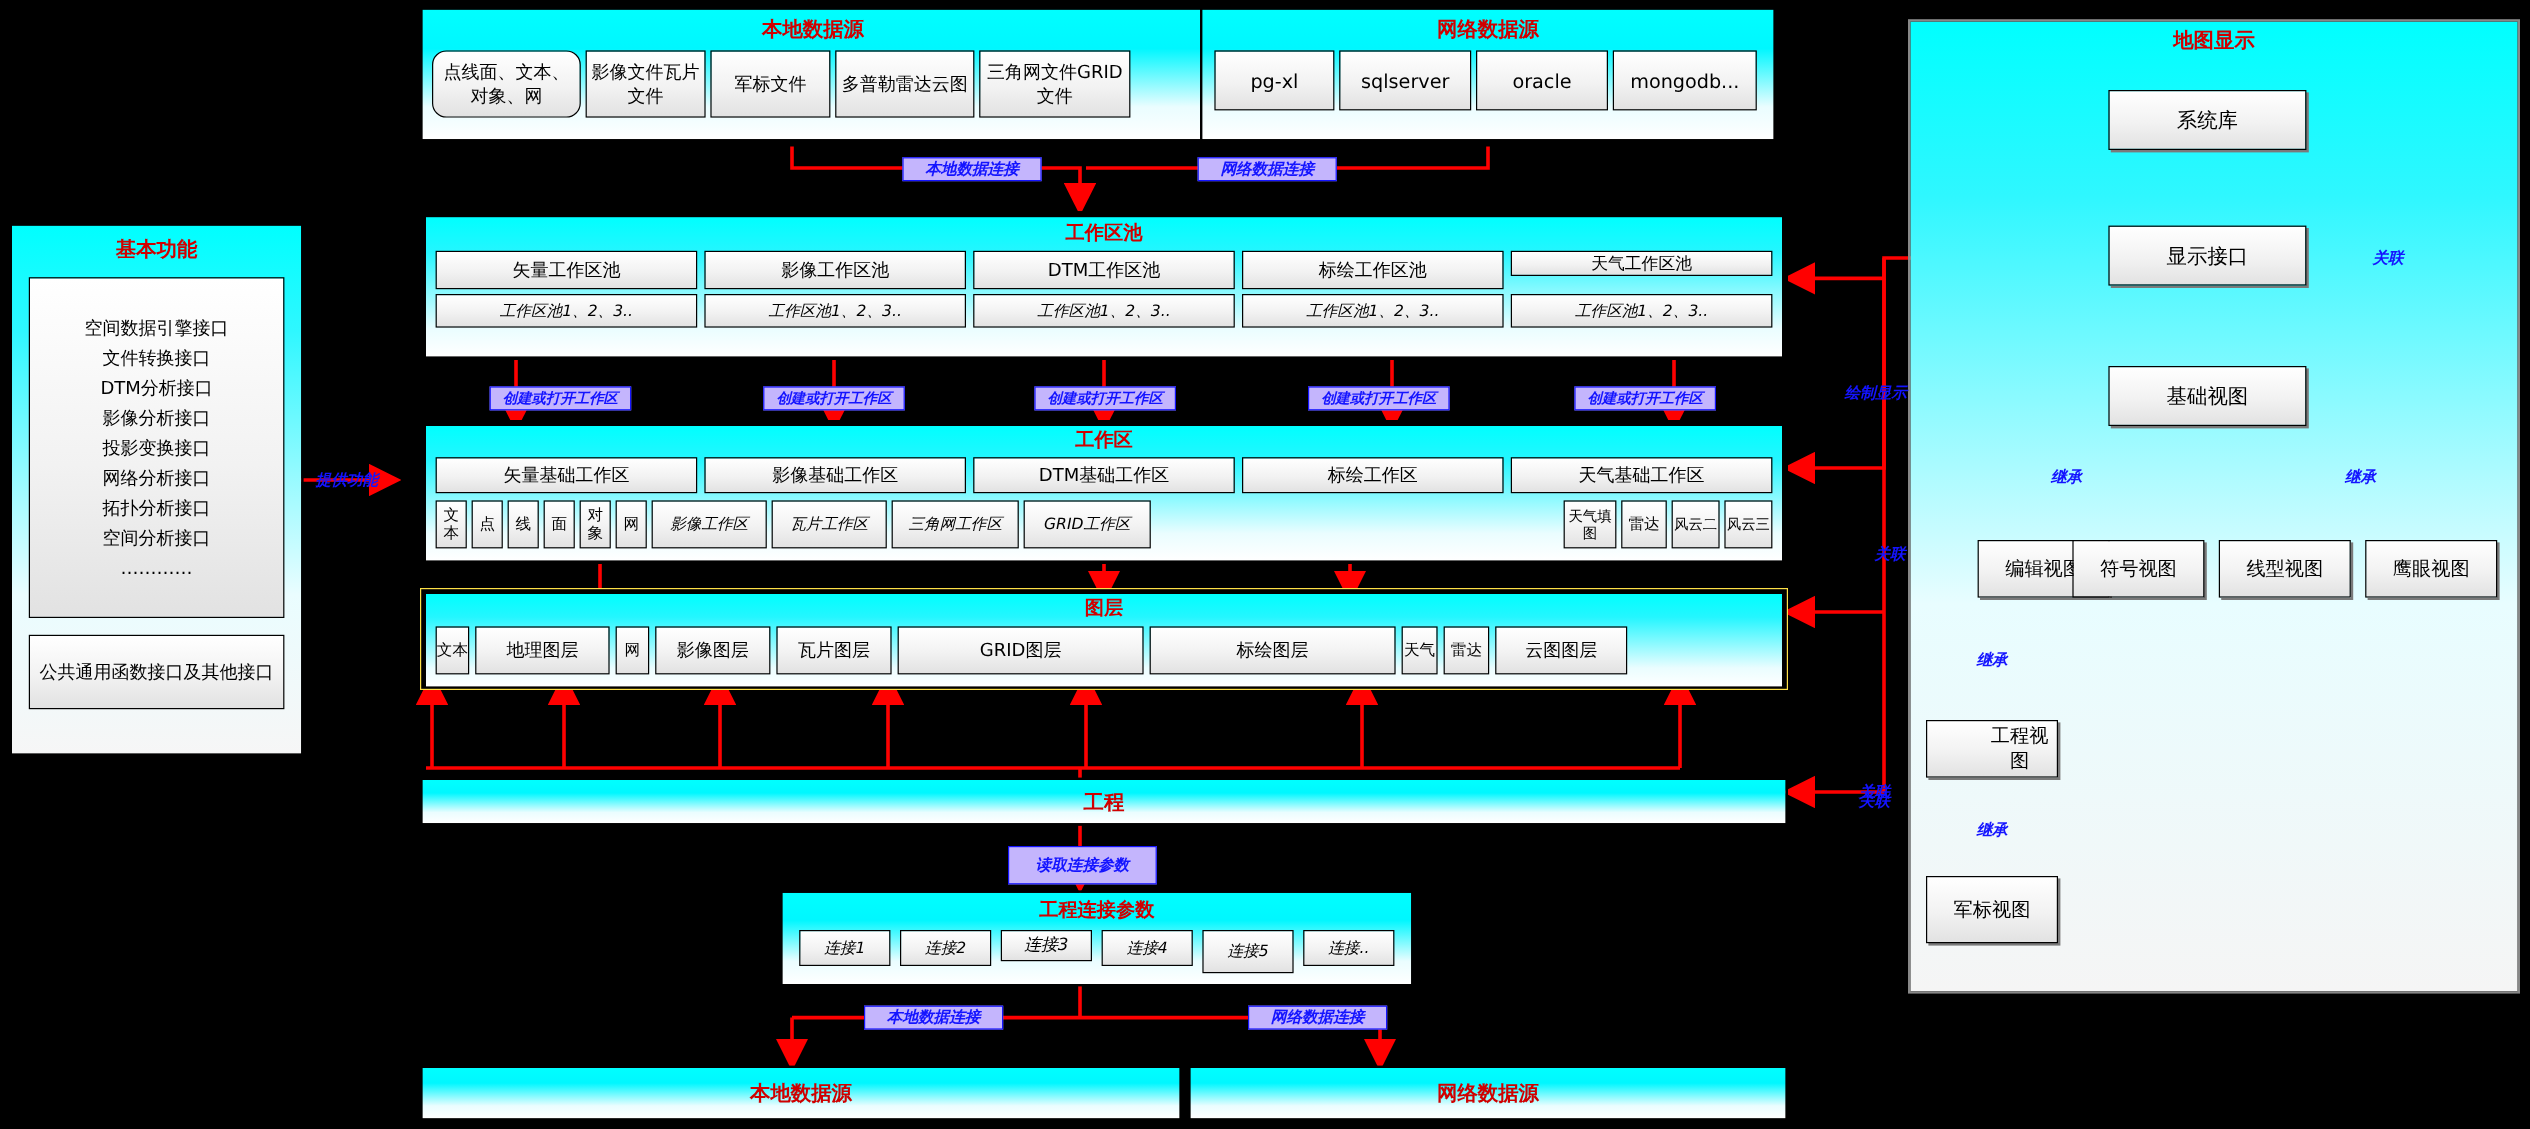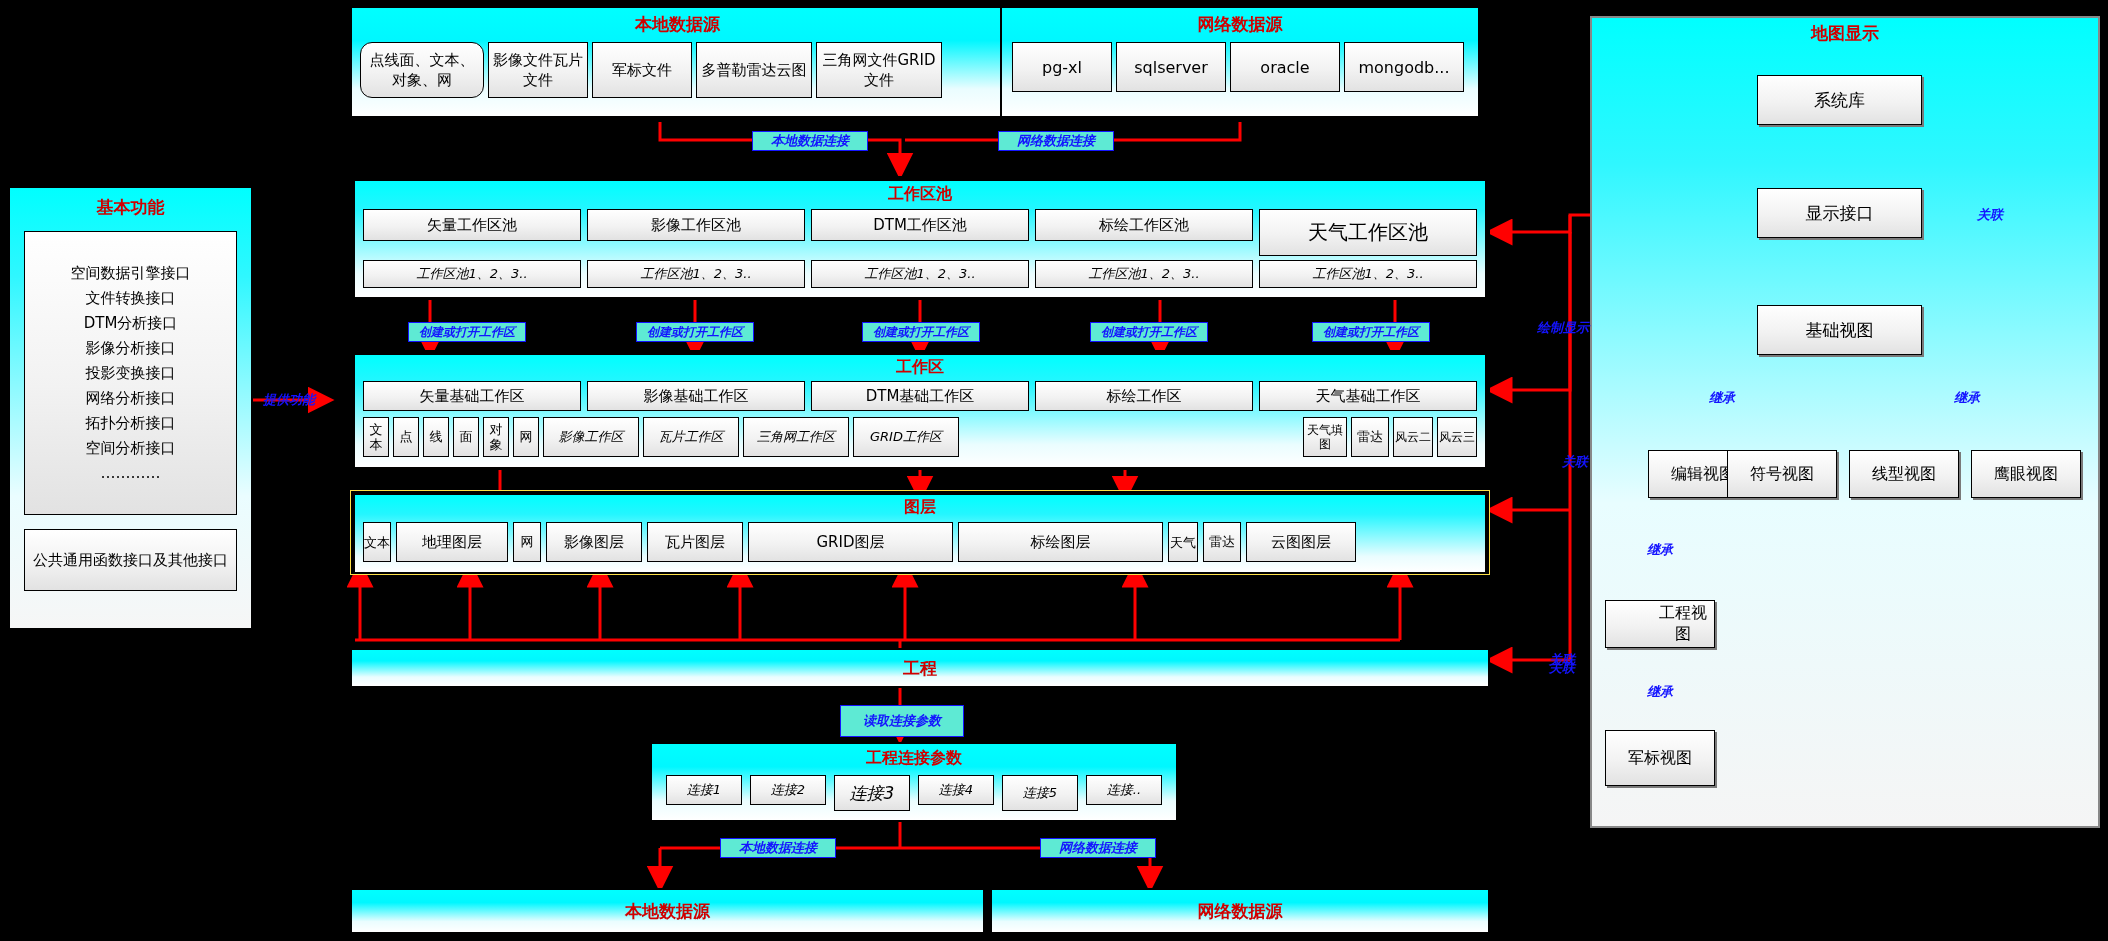--- a/index.html
+++ b/index.html
@@ -5,21 +5,21 @@
   html,body{margin:0;padding:0;background:#000;}
   body{width:2108px;height:941px;position:relative;font-family:"DejaVu Sans","Liberation Sans",sans-serif;overflow:hidden;}
   .abs{position:absolute;box-sizing:border-box;}
   
   .panel{background:linear-gradient(180deg,#00ffff 0%,#00f7ff 30%,#eafdff 75%,#ffffff 100%);border:2px solid #000;}
   .panel-title{color:#d00000;font-weight:bold;text-align:center;}
   .box{background:linear-gradient(180deg,#ffffff 0%,#f2f2f2 55%,#e2e2e2 100%);border:1px solid #000;
        display:flex;align-items:center;justify-content:center;text-align:center;color:#000;box-sizing:border-box;}
   .box.shadow{box-shadow:2px 2px 0 #7a7a7a;}
   .ital{font-style:italic;}
-  .lbl{color:#1414ff;background:#5eead4;border:1px solid #1414ff;font-style:italic;font-weight:bold;
+  .lbl{color:#1414ff;background:#c4b5fd;border:1px solid #1414ff;font-style:italic;font-weight:bold;
        display:flex;align-items:center;justify-content:center;white-space:nowrap;}
   svg.arrows{position:absolute;left:0;top:0;width:2108px;height:941px;pointer-events:none;}
 </style>
 </head>
 <body>
 
 <svg class="arrows" xmlns="http://www.w3.org/2000/svg">
   <defs>
     <marker id="ah" markerWidth="9" markerHeight="9" refX="7.5" refY="4.5" orient="auto">
       <path d="M0,0 L9,4.5 L0,9 z" fill="#ff0000"></path>
@@ -144,21 +144,21 @@
 <div class="abs lbl" style="left:254px;top:390px;width:70px;height:20px;font-size:13px;border:none;background:transparent;">提供功能</div>
 
 <div class="abs" style="left:350px;top:176px;width:1140px;height:124px;background:#000;border:1px solid #000;">
   <div style="margin:4px;background:linear-gradient(180deg,#00ffff 0%,#24f6ff 25%,#eafdff 80%,#ffffff 100%);height:116px;">
     <div class="panel-title" style="font-size:16px;padding-top:3px;">工作区池</div>
     <div style="display:flex;gap:6px;padding:4px 8px;">
       <div class="box" style="flex:1;height:32px;font-size:15px;">矢量工作区池</div>
       <div class="box" style="flex:1;height:32px;font-size:15px;">影像工作区池</div>
       <div class="box" style="flex:1;height:32px;font-size:15px;">DTM工作区池</div>
       <div class="box" style="flex:1;height:32px;font-size:15px;">标绘工作区池</div>
-      <div class="box" style="flex:1;height:47px;font-size:20px;">天气工作区池</div>
+      <div class="box" style="flex:1;height:21px;font-size:14px;">天气工作区池</div>
     </div>
     <div style="display:flex;gap:6px;padding:0 8px;">
       <div class="box ital" style="flex:1;height:28px;font-size:13px;">工作区池1、2、3..</div>
       <div class="box ital" style="flex:1;height:28px;font-size:13px;">工作区池1、2、3..</div>
       <div class="box ital" style="flex:1;height:28px;font-size:13px;">工作区池1、2、3..</div>
       <div class="box ital" style="flex:1;height:28px;font-size:13px;">工作区池1、2、3..</div>
       <div class="box ital" style="flex:1;height:28px;font-size:13px;">工作区池1、2、3..</div>
     </div>
   </div>
 </div>
@@ -221,21 +221,21 @@
   <span class="panel-title" style="font-size:17px;">工程</span>
 </div>
 <div class="abs lbl" style="left:1540px;top:658px;width:44px;height:20px;font-size:13px;border:none;background:transparent;">关联</div>
 <div class="abs lbl" style="left:840px;top:705px;width:124px;height:32px;font-size:13px;">读取连接参数</div>
 
 <div class="abs panel" style="left:650px;top:742px;width:528px;height:80px;">
   <div class="panel-title" style="font-size:16px;padding-top:4px;">工程连接参数</div>
   <div style="display:flex;gap:8px;padding:6px 14px;">
     <div class="box ital" style="flex:1;height:30px;font-size:13px;">连接1</div>
     <div class="box ital" style="flex:1;height:30px;font-size:13px;">连接2</div>
-    <div class="box ital" style="flex:1;height:36px;font-size:17px;font-style:italic;">连接3</div>
+    <div class="box ital" style="flex:1;height:26px;font-size:14px;font-style:italic;">连接3</div>
     <div class="box ital" style="flex:1;height:30px;font-size:13px;">连接4</div>
     <div class="box ital" style="flex:1;height:36px;font-size:13px;">连接5</div>
     <div class="box ital" style="flex:1;height:30px;font-size:13px;">连接..</div>
   </div>
 </div>
 
 <div class="abs lbl" style="left:720px;top:838px;width:116px;height:20px;font-size:13px;">本地数据连接</div>
 <div class="abs lbl" style="left:1040px;top:838px;width:116px;height:20px;font-size:13px;">网络数据连接</div>
 
 <div class="abs panel" style="left:350px;top:888px;width:635px;height:46px;display:flex;align-items:center;justify-content:center;">

